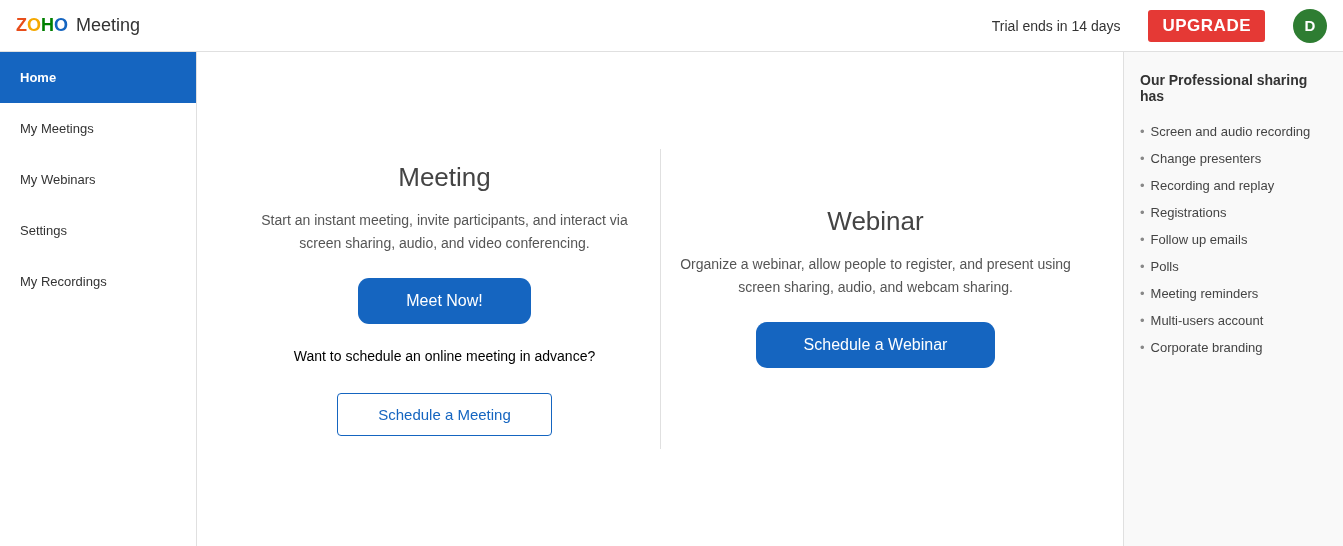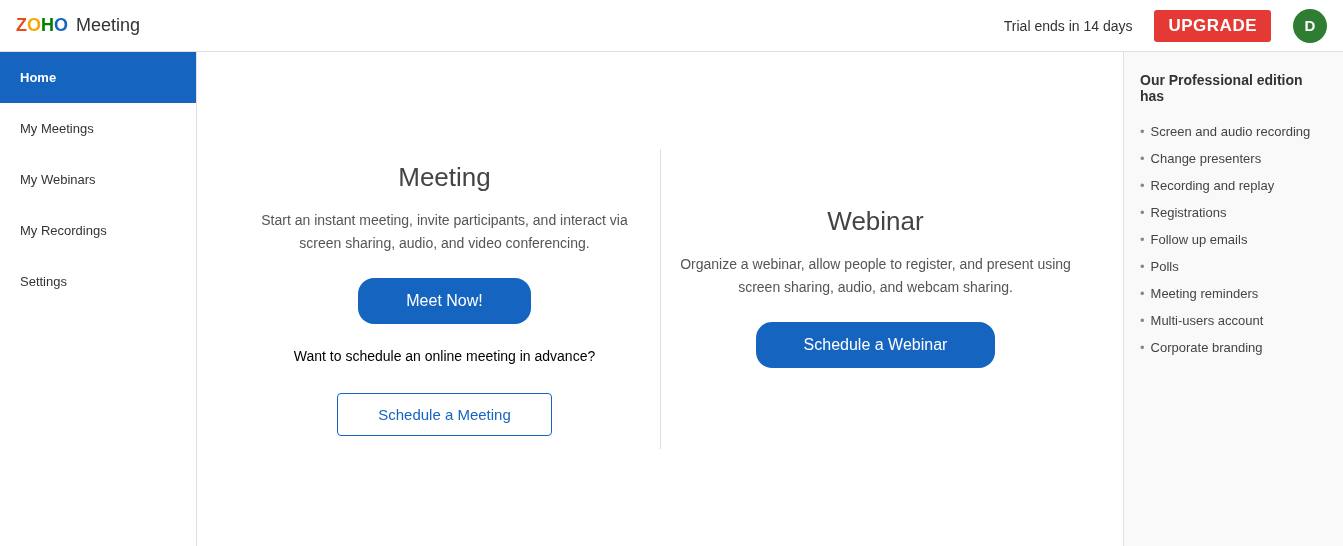--- a/index.html
+++ b/index.html
@@ -34,21 +34,21 @@
     .h { color: #008000; font-weight: bold; }
     .o2 { color: #1565c0; font-weight: bold; }
     .meeting-title {
       font-size: 18px;
       color: #333;
       font-weight: normal;
     }
     .header-right {
       display: flex;
       align-items: center;
-      gap: 22px;
+      gap: 28px;
     }
     .trial-text {
       font-size: 14px;
       color: #333;
     }
     .upgrade-btn {
       background: #e53935;
       color: #fff;
       border: none;
       padding: 6px 14px;
@@ -124,21 +124,21 @@
       color: #555;
       line-height: 1.6;
       margin-bottom: 24px;
     }
     .primary-btn {
       background: #1565c0;
       color: #fff;
       border: none;
       padding: 14px 48px;
       font-size: 16px;
-      border-radius: 16px;
+      border-radius: 11px;
       cursor: pointer;
       margin-bottom: 24px;
     }
     .schedule-link {
       color: #000000;
       font-size: 14px;
       margin-bottom: 4px;
     }
     .outline-btn {
       background: #fff;
@@ -218,24 +218,24 @@
     <div class="sidebar-item active">
       <span>Home</span>
     </div>
     <div class="sidebar-item">
       <span>My Meetings</span>
     </div>
     <div class="sidebar-item">
       <span>My Webinars</span>
     </div>
     <div class="sidebar-item">
+      <span>Settings</span>
+    </div>
+    <div class="sidebar-item">
       <span>My Recordings</span>
-    </div>
-    <div class="sidebar-item">
-      <span>Settings</span>
     </div>
   </div>
 
   <div class="content">
 
     <div class="content-card">
       <div class="card-title">Meeting</div>
       <div class="card-desc">Start an instant meeting, invite participants, and interact via screen sharing, audio, and video conferencing.</div>
       <button class="primary-btn">Meet Now!</button>
       <div class="schedule-link">Want to schedule an online meeting in advance?</div>
@@ -246,21 +246,21 @@
 
     <div class="content-card">
       <div class="card-title">Webinar</div>
       <div class="card-desc">Organize a webinar, allow people to register, and present using screen sharing, audio, and webcam sharing.</div>
       <button class="primary-btn">Schedule a Webinar</button>
     </div>
 
   </div>
 
   <div class="right-panel">
-    <div class="panel-title">Our Professional edition has</div>
+    <div class="panel-title">Our Professional sharing has</div>
     <ul class="panel-list">
     <li>Screen and audio recording</li>
         <li>Change presenters</li>
         <li>Recording and replay</li>
         <li>Registrations</li>
         <li>Follow up emails</li>
         <li>Polls</li>
         <li>Meeting reminders</li>
         <li>Multi-users account</li>
         <li>Corporate branding</li>

